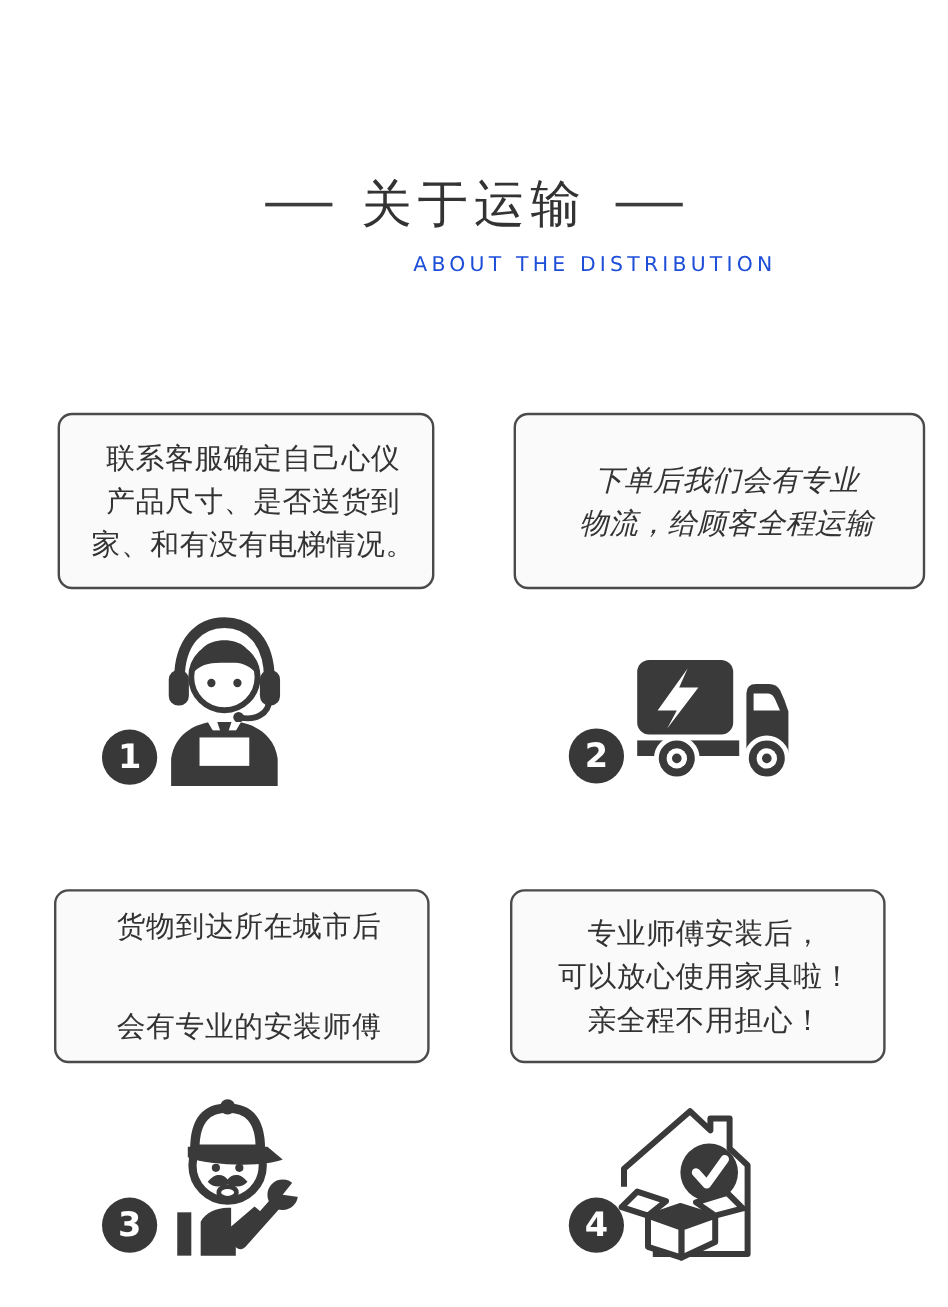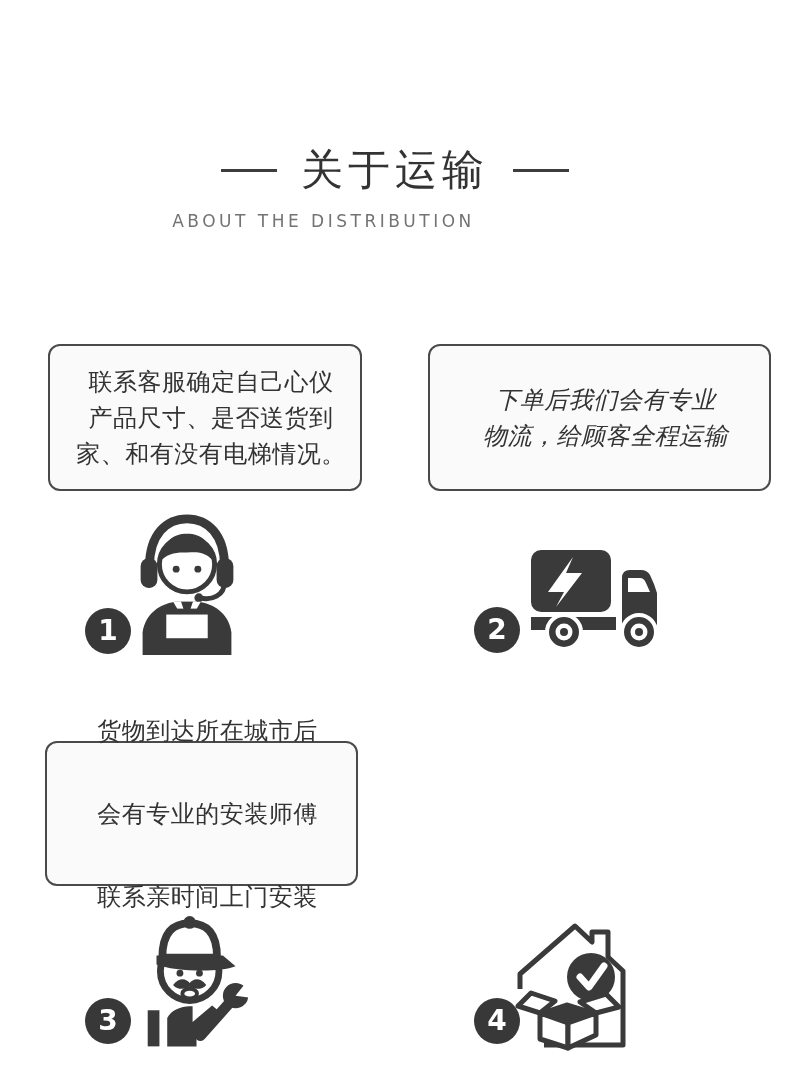--- a/index.html
+++ b/index.html
@@ -12,22 +12,22 @@
   .title-row{
     position:absolute;top:116px;left:0;width:790px;
     display:flex;align-items:center;justify-content:center;gap:24px;
   }
   .dash{width:56px;height:3px;background:#3d3d3d;}
   .title{
     margin:0;font-size:42px;font-weight:500;color:#333333;
     letter-spacing:5px;line-height:1.1;white-space:nowrap;
   }
   .subtitle{
-    position:absolute;top:180px;left:0;width:647px;text-align:center;
-    font-size:17px;color:#737373;letter-spacing:3.5px;white-space:nowrap;
+    position:absolute;top:180px;left:0;width:647px;text-align:right;
+    font-size:17px;color:#1d4ed8;letter-spacing:3.5px;white-space:nowrap;
   }
   
   .card{
     position:absolute;box-sizing:border-box;
     background:#fafafa;border:2px solid #4a4a4a;border-radius:12px;
     display:flex;flex-direction:column;justify-content:center;align-items:center;padding-left:12px;
   }
   .card-line{
     font-size:24px;line-height:36px;color:#333333;letter-spacing:0.5px;
     white-space:nowrap;text-align:center;
@@ -72,23 +72,27 @@
   </div>
 
   <div class="card card2">
     <div class="card-line">下单后我们会有专业</div>
     <div class="card-line">物流，给顾客全程运输</div>
   </div>
 
   <div class="card card3">
     <div class="card-line">货物到达所在城市后</div>
     <div class="card-line">会有专业的安装师傅</div>
-    <div class="card-line">联系亲时间上门安装</div>
   </div>
 
+  <div class="card card4">
+    <div class="card-line">专业师傅安装后，</div>
+    <div class="card-line">可以放心使用家具啦！</div>
+    <div class="card-line">亲全程不用担心！</div>
+  </div>
 
   <div class="badge badge1">1</div>
   <div class="badge badge2">2</div>
   <div class="badge badge3">3</div>
   <div class="badge badge4">4</div>
 
   <svg class="icon icon1" viewBox="0 0 110 150">
     <g fill="#3a3a3a">
       <circle cx="55" cy="58" r="28" fill="#ffffff" stroke="#3a3a3a" stroke-width="5"></circle>
       <path d="M29,54 C31,34 41,27 55,27 C69,27 79,34 81,54 C72,44 63,46 55,46 C45,46 37,46 29,54 Z"></path>

